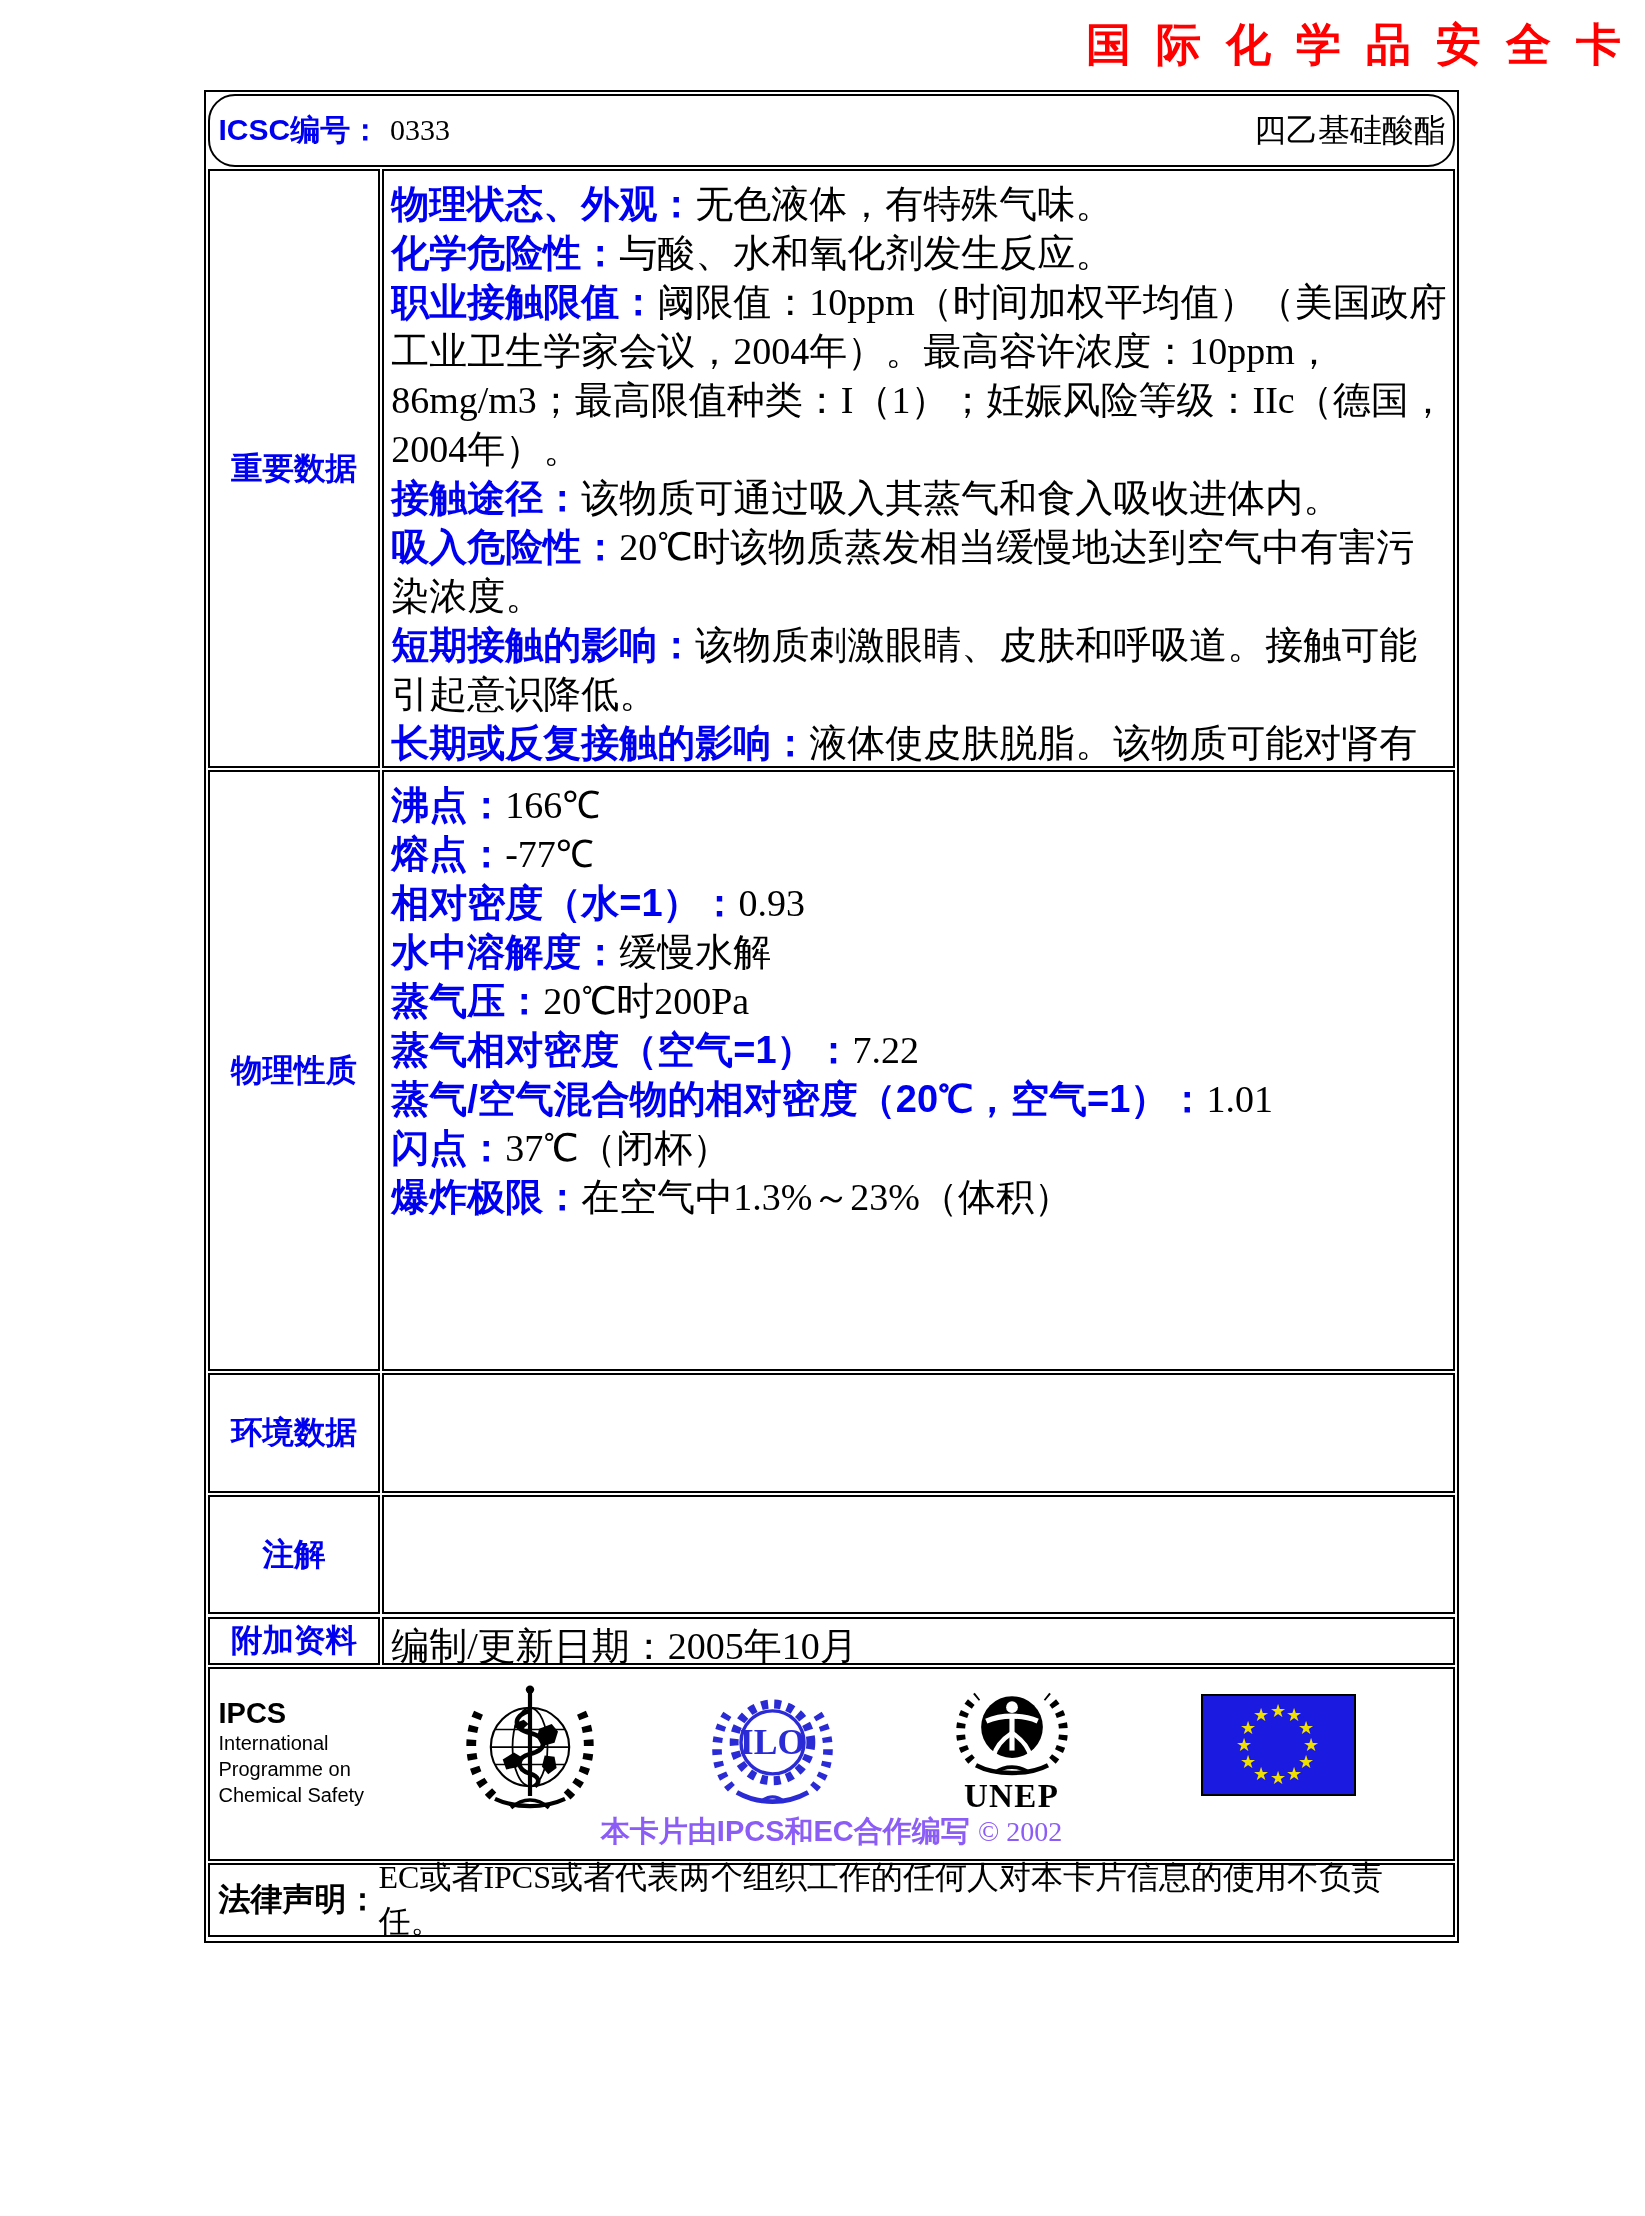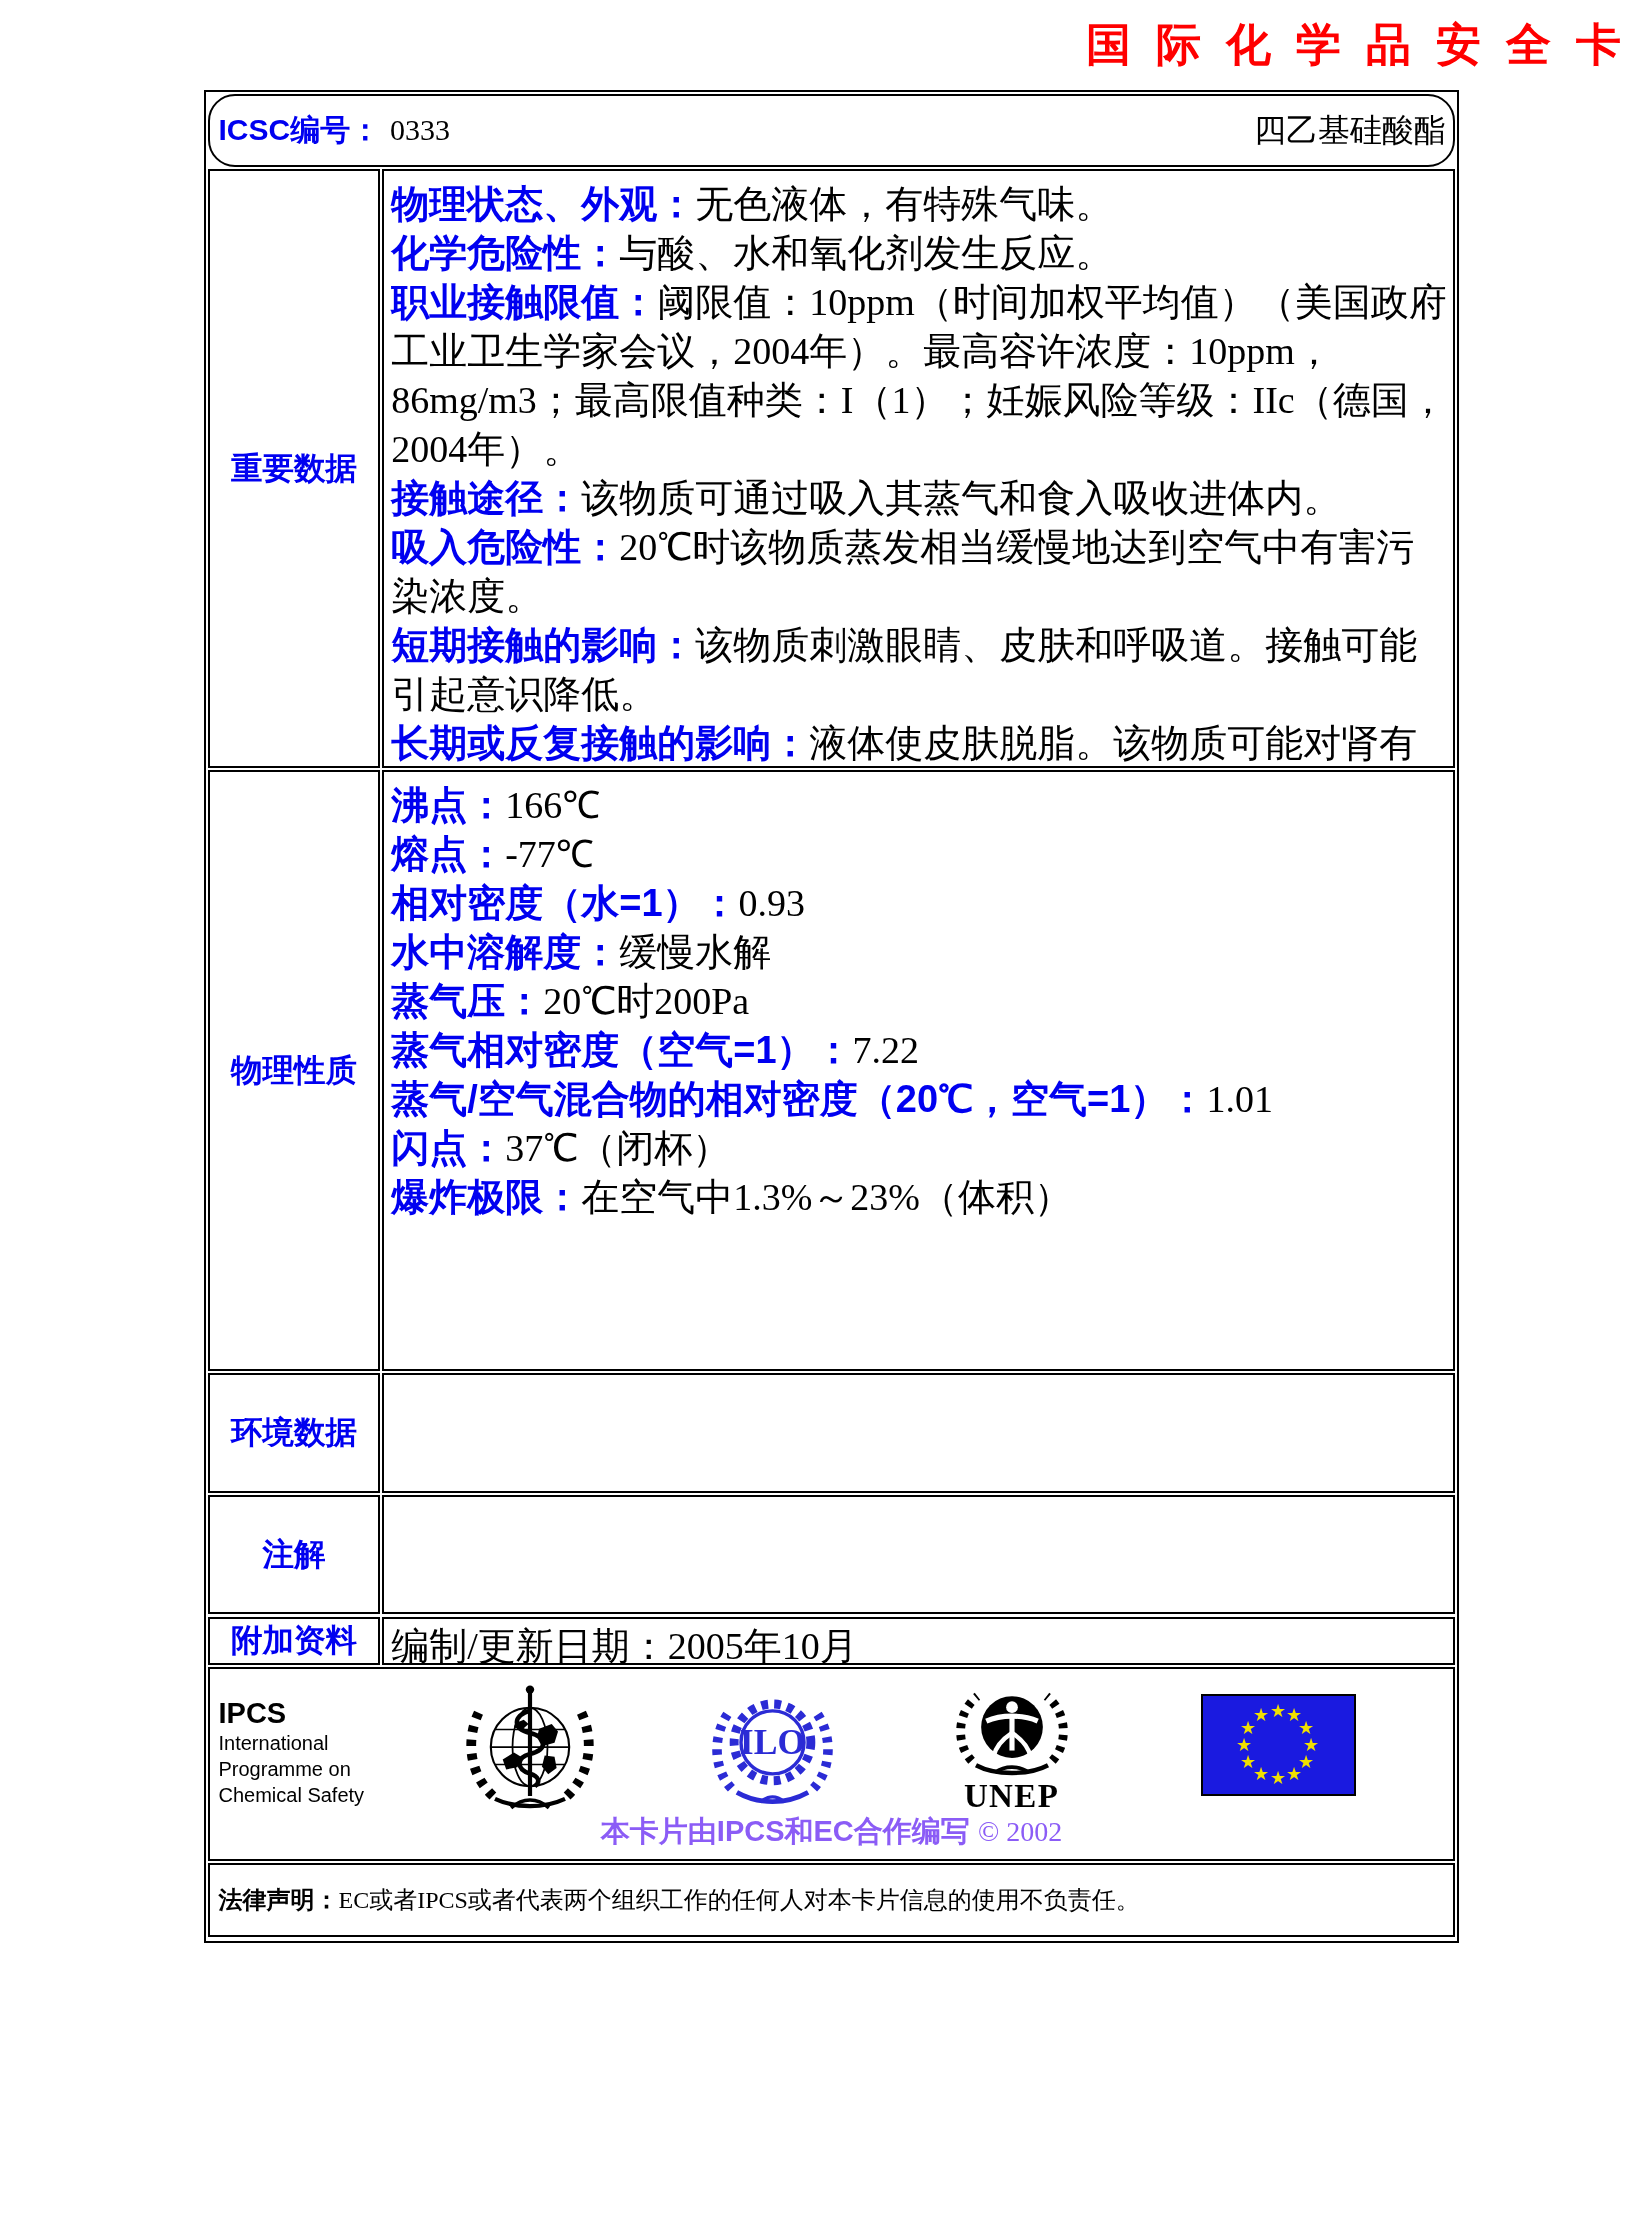--- a/index.html
+++ b/index.html
@@ -141,21 +141,21 @@
   }
   .footer-copy { font-weight: normal; font-size: 28px; font-family: "Liberation Serif", serif; }
 
   
   .legal-row { height: 74px; }
   .legal-cell {
     flex: 1;
     display: flex;
     align-items: center;
     padding: 0 8.4px;
-    font-size: 24px;
+    font-size: 32px;
   }
   .legal-label {
     font-family: "Liberation Sans", sans-serif;
     font-weight: bold;
     white-space: nowrap;
   }
 </style>
 </head>
 <body>
 

